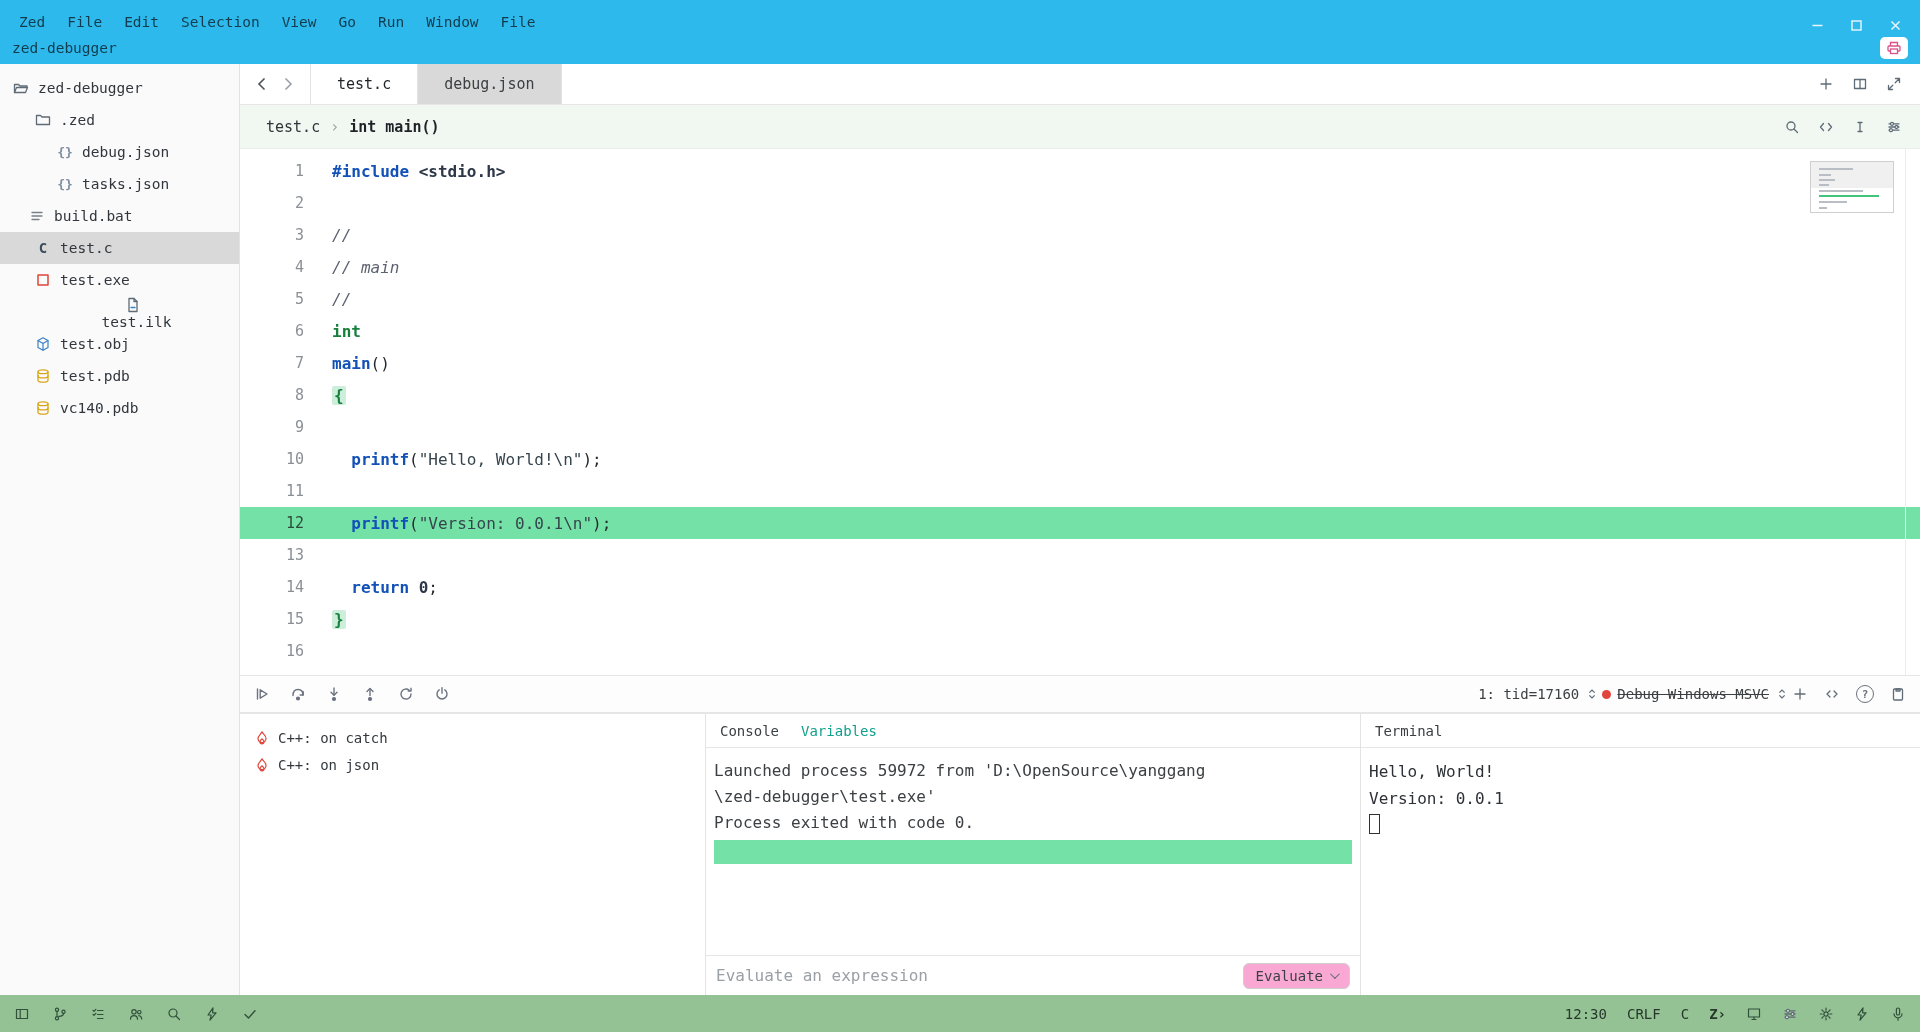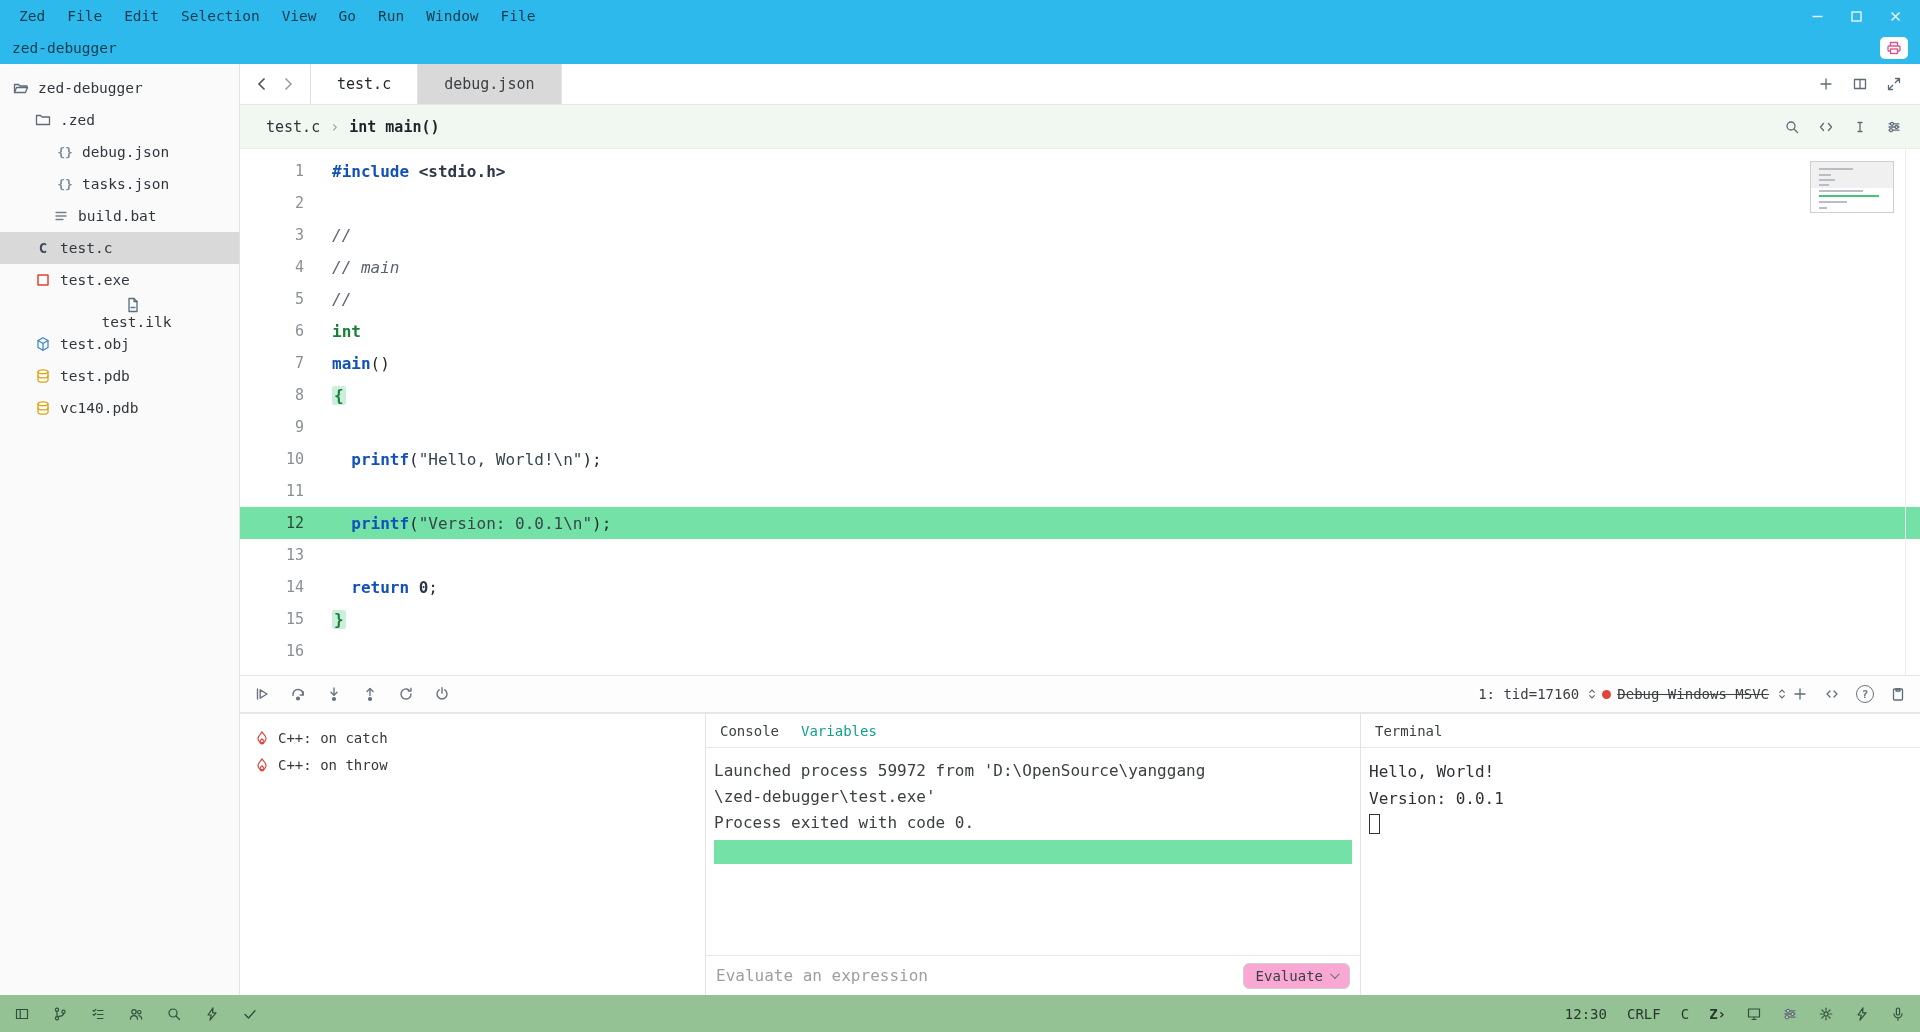--- a/index.html
+++ b/index.html
@@ -1,21 +1,21 @@
 <!DOCTYPE html>
 <html><head>
 <meta charset="utf-8">
 <style>
   * { margin:0; padding:0; box-sizing:border-box; }
   html,body { width:1920px; height:1032px; overflow:hidden; }
   body { font-family:"DejaVu Sans Mono", monospace; font-size:15px; color:#2f3337; background:#fff; }
   .app { width:1920px; height:1032px; display:flex; flex-direction:column; }
 
   
-  .menubar { height:32px; background:#2eb9ec; display:flex; align-items:center; padding:0 10px; flex:0 0 auto; }
+  .menubar { height:32px; background:#2eb9ec; display:flex; align-items:flex-end; padding:0 10px; flex:0 0 auto; }
   .menu-items { display:flex; gap:4px; }
   .menu-item { padding:2px 9px; color:#123c4d; font-size:14.5px; cursor:default; border-radius:3px; }
   .win-controls { margin-left:auto; display:flex; gap:26px; align-items:center; padding-right:8px; }
   .win-controls .wbtn svg { display:block; }
   .titlebar { height:32px; background:#2eb9ec; display:flex; align-items:center; padding:0 12px; flex:0 0 auto; }
   .titlebar .title { color:#123c4d; font-size:14.5px; }
   .printer-badge { margin-left:auto; width:28px; height:22px; background:#fff; border-radius:5px; display:flex; align-items:center; justify-content:center; }
 
   
   .middle { flex:1 1 auto; display:flex; min-height:0; }
@@ -175,21 +175,21 @@
             <span class="txt-ic" style="color:#7d8ea0">{}</span>
           </span>
           <span>debug.json</span>
         </div>
         <div class="side-row" style="padding-left: 56px;">
           <span class="icon">
             <span class="txt-ic" style="color:#7d8ea0">{}</span>
           </span>
           <span>tasks.json</span>
         </div>
-        <div class="side-row" style="padding-left: 52px;">
+        <div class="side-row" style="padding-left: 28px;">
           <span class="icon">
             <svg width="16" height="16" viewBox="0 0 16 16" fill="none" stroke="#778089" stroke-width="1.3" stroke-linecap="round" stroke-linejoin="round">
               <path d="M3 4.5h10M3 8h10M3 11.5h7"></path>
             </svg>
           </span>
           <span>build.bat</span>
         </div>
         <div class="side-row selected" style="padding-left: 34px;">
           <span class="icon">
             <span class="txt-ic" style="color:#3c4c5a;font-size:14px">C</span>
@@ -490,21 +490,21 @@
                 </span>
                 <span>C++: on catch</span>
               </div>
               <div class="bp-row">
                 <span class="icon">
                   <svg width="16" height="16" viewBox="0 0 16 16" fill="none" stroke="#e0443a" stroke-width="1.2" stroke-linecap="round" stroke-linejoin="round">
                     <path d="M8 1.8C9 4.2 12 5.2 12 8.6a4 4 0 0 1-8 0C4 5.6 7 4.4 8 1.8z"></path>
                     <path d="M8 13.8a2 2 0 0 0 2-2c0-1.3-1-1.8-2-3-1 1.2-2 1.7-2 3a2 2 0 0 0 2 2z"></path>
                   </svg>
                 </span>
-                <span>C++: on throw</span>
+                <span>C++: on json</span>
               </div>
             </div>
         </div>
         <div class="panel panel-console">
           <div class="panel-header" id="console-tabs">
               <span class="ptab">Console</span>
               <span class="ptab accent">Variables</span>
             </div>
           <div class="panel-body" id="console-body">
               <div class="console-line">Launched process 59972 from 'D:\OpenSource\yanggang</div>

